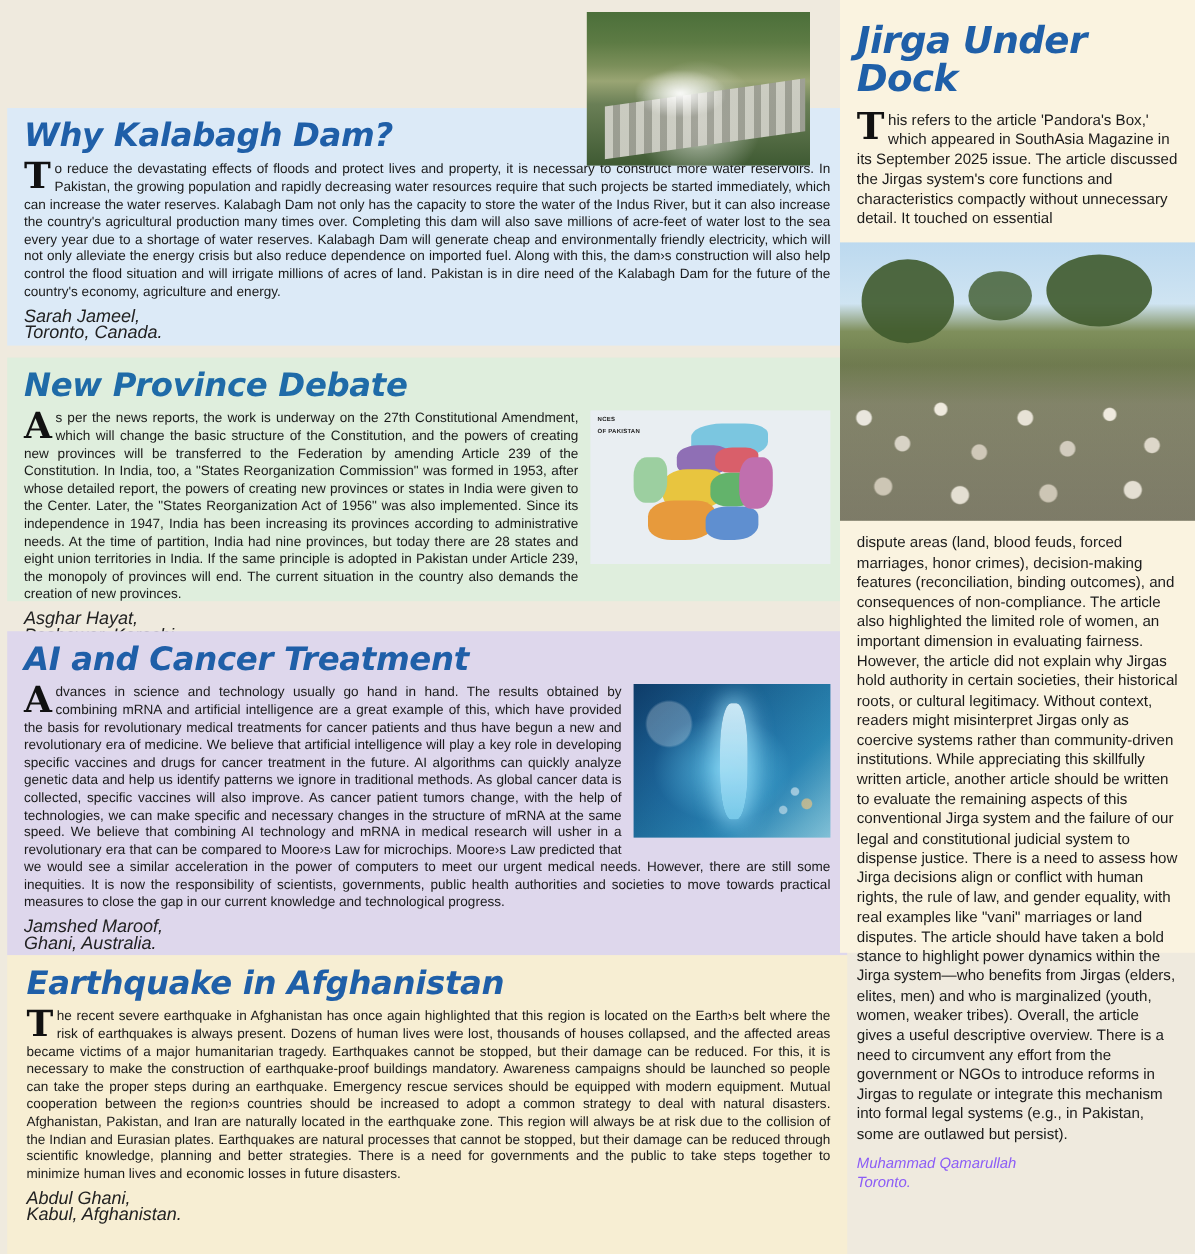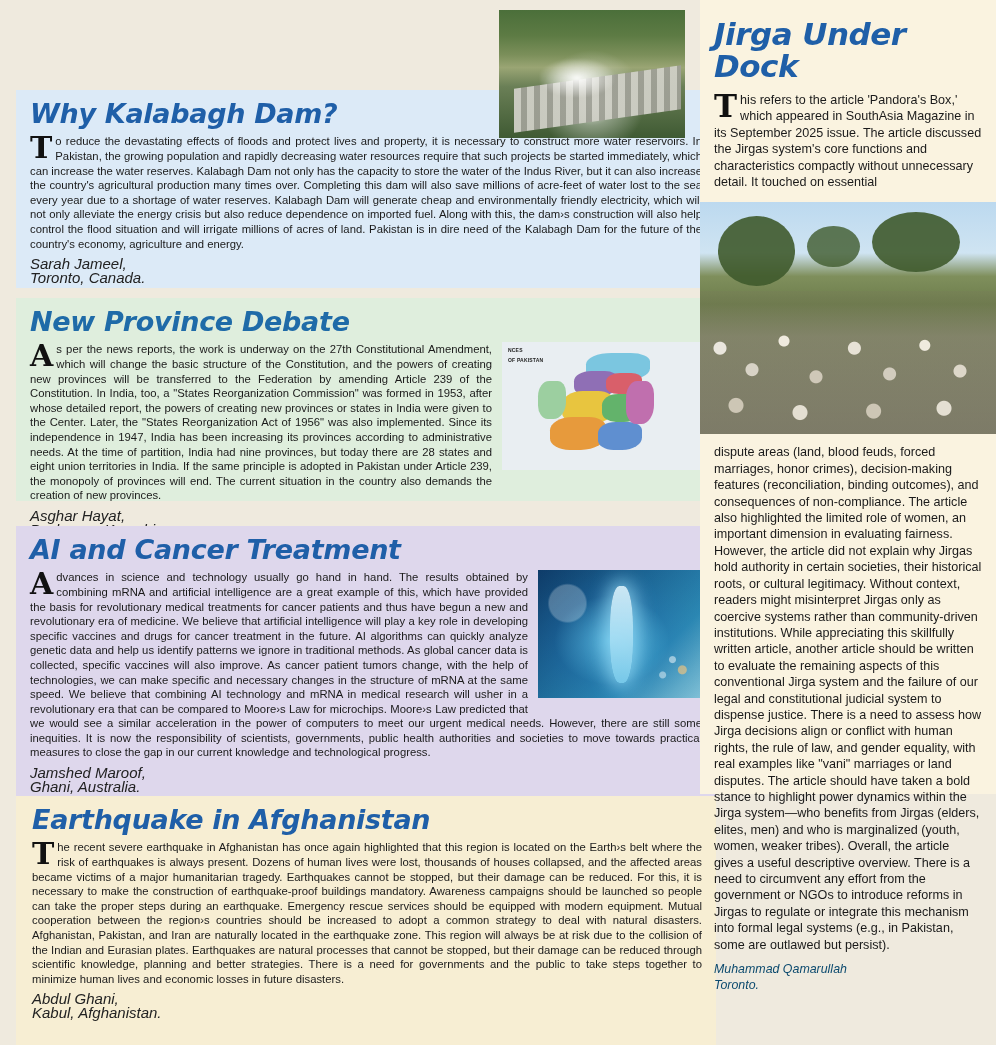--- a/index.html
+++ b/index.html
@@ -12,21 +12,21 @@
   }
   #page {
     position: relative;
     width: 996px;
     height: 1045px;
     background: #efeade;
     overflow: hidden;
   }
   .col-left {
     position: absolute;
-    left: 16px;
+    left: 6px;
     top: 0;
     width: 700px;
     height: 1045px;
   }
   .col-right {
     position: absolute;
     left: 700px;
     top: 0;
     width: 296px;
     height: 794px;
@@ -215,21 +215,21 @@
     font-size: 31px;
     line-height: 25px;
     font-weight: bold;
     padding: 2px 3px 0 0;
     color: #111;
   }
   .r-sign {
     font-size: 12.4px;
     font-style: italic;
     line-height: 16px;
-    color: #0c4a6e;
+    color: #8b5cf6;
     margin-top: 8px;
   }
 </style>
 </head>
 <body>
 
 <div id="page">
 
   <div class="col-left">
 

